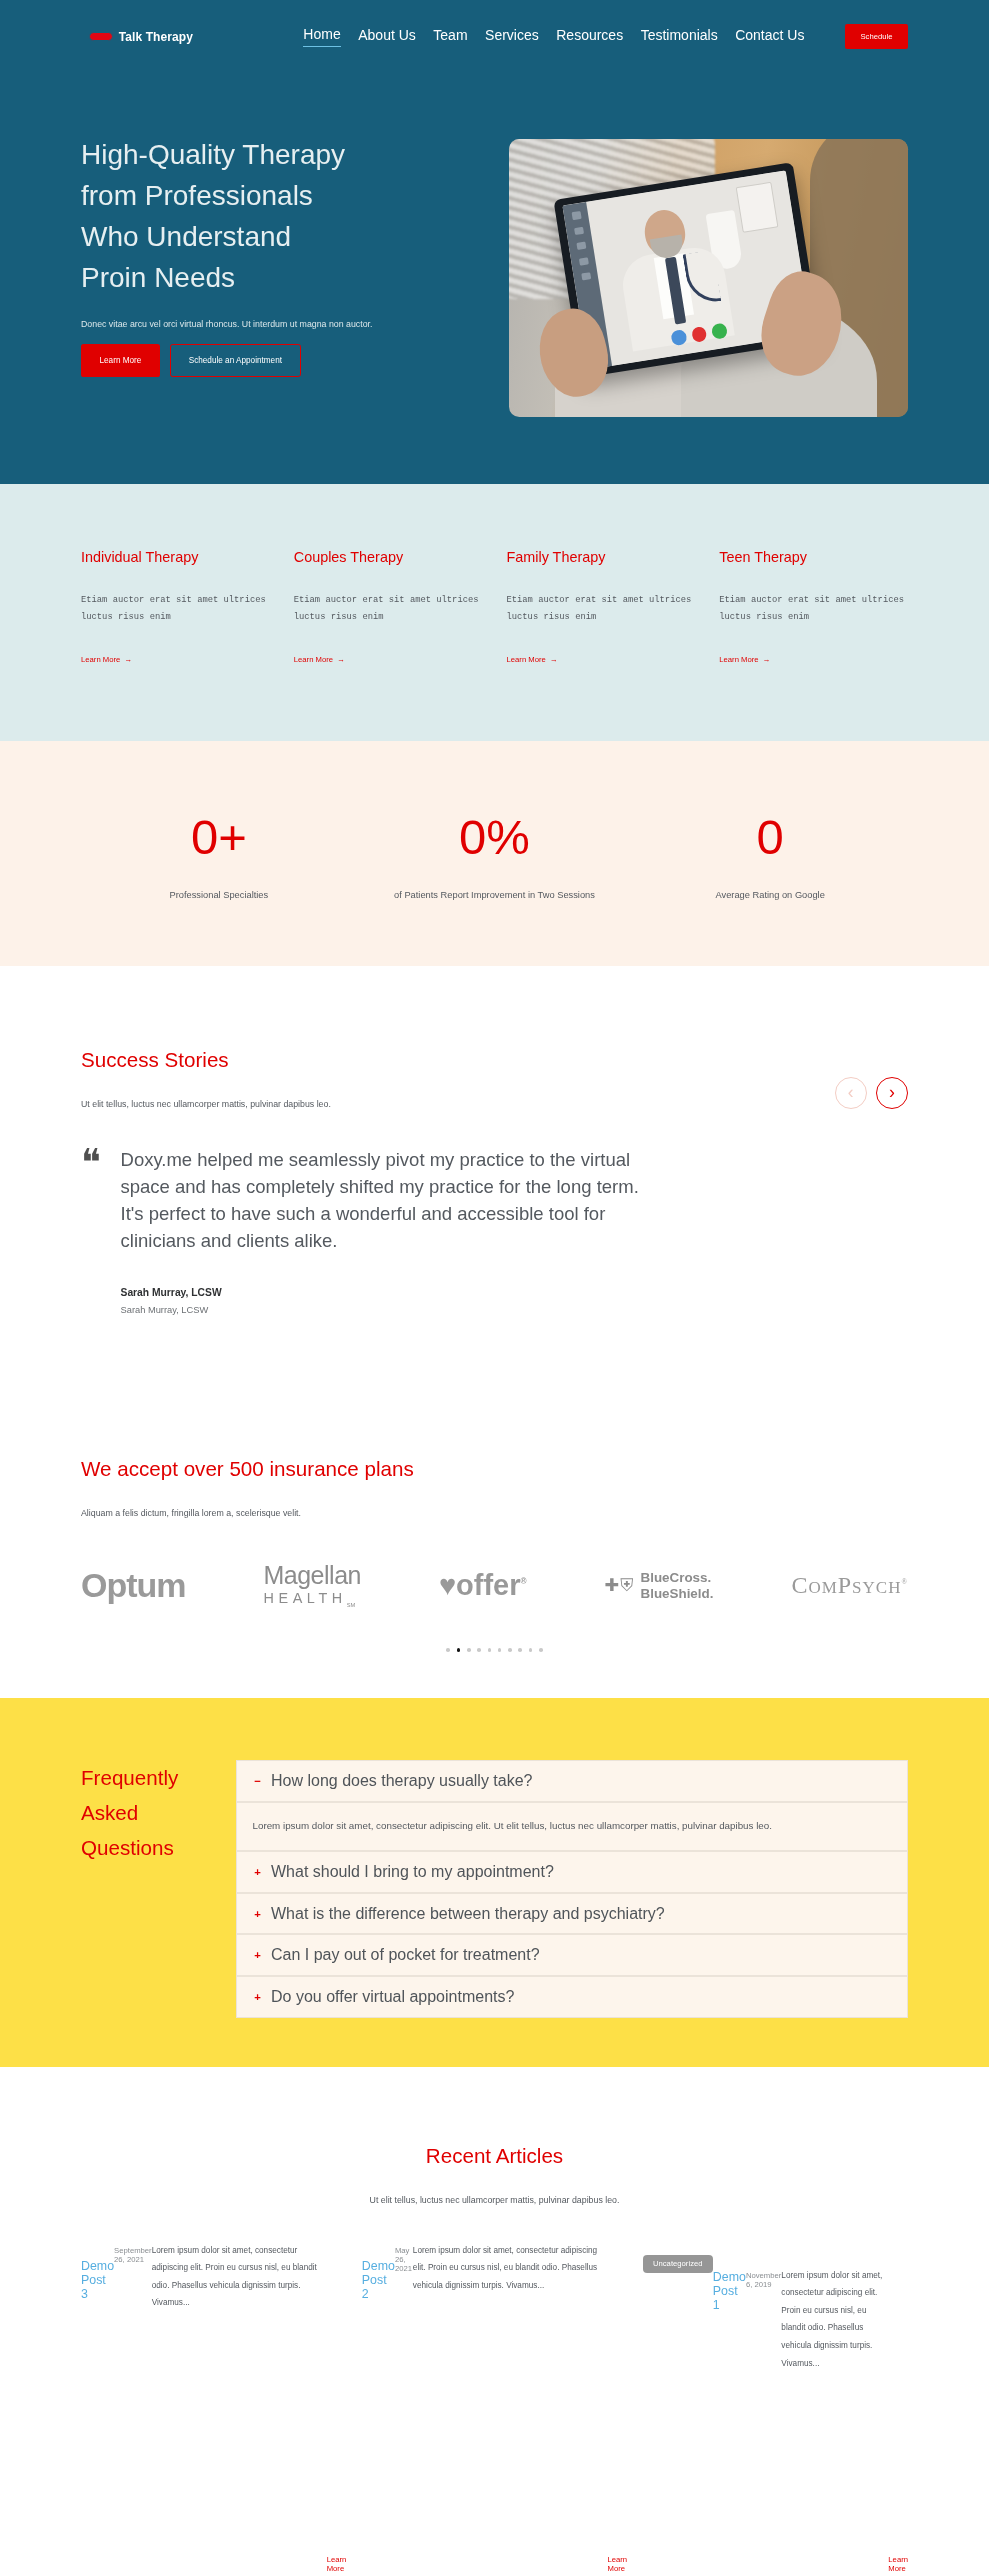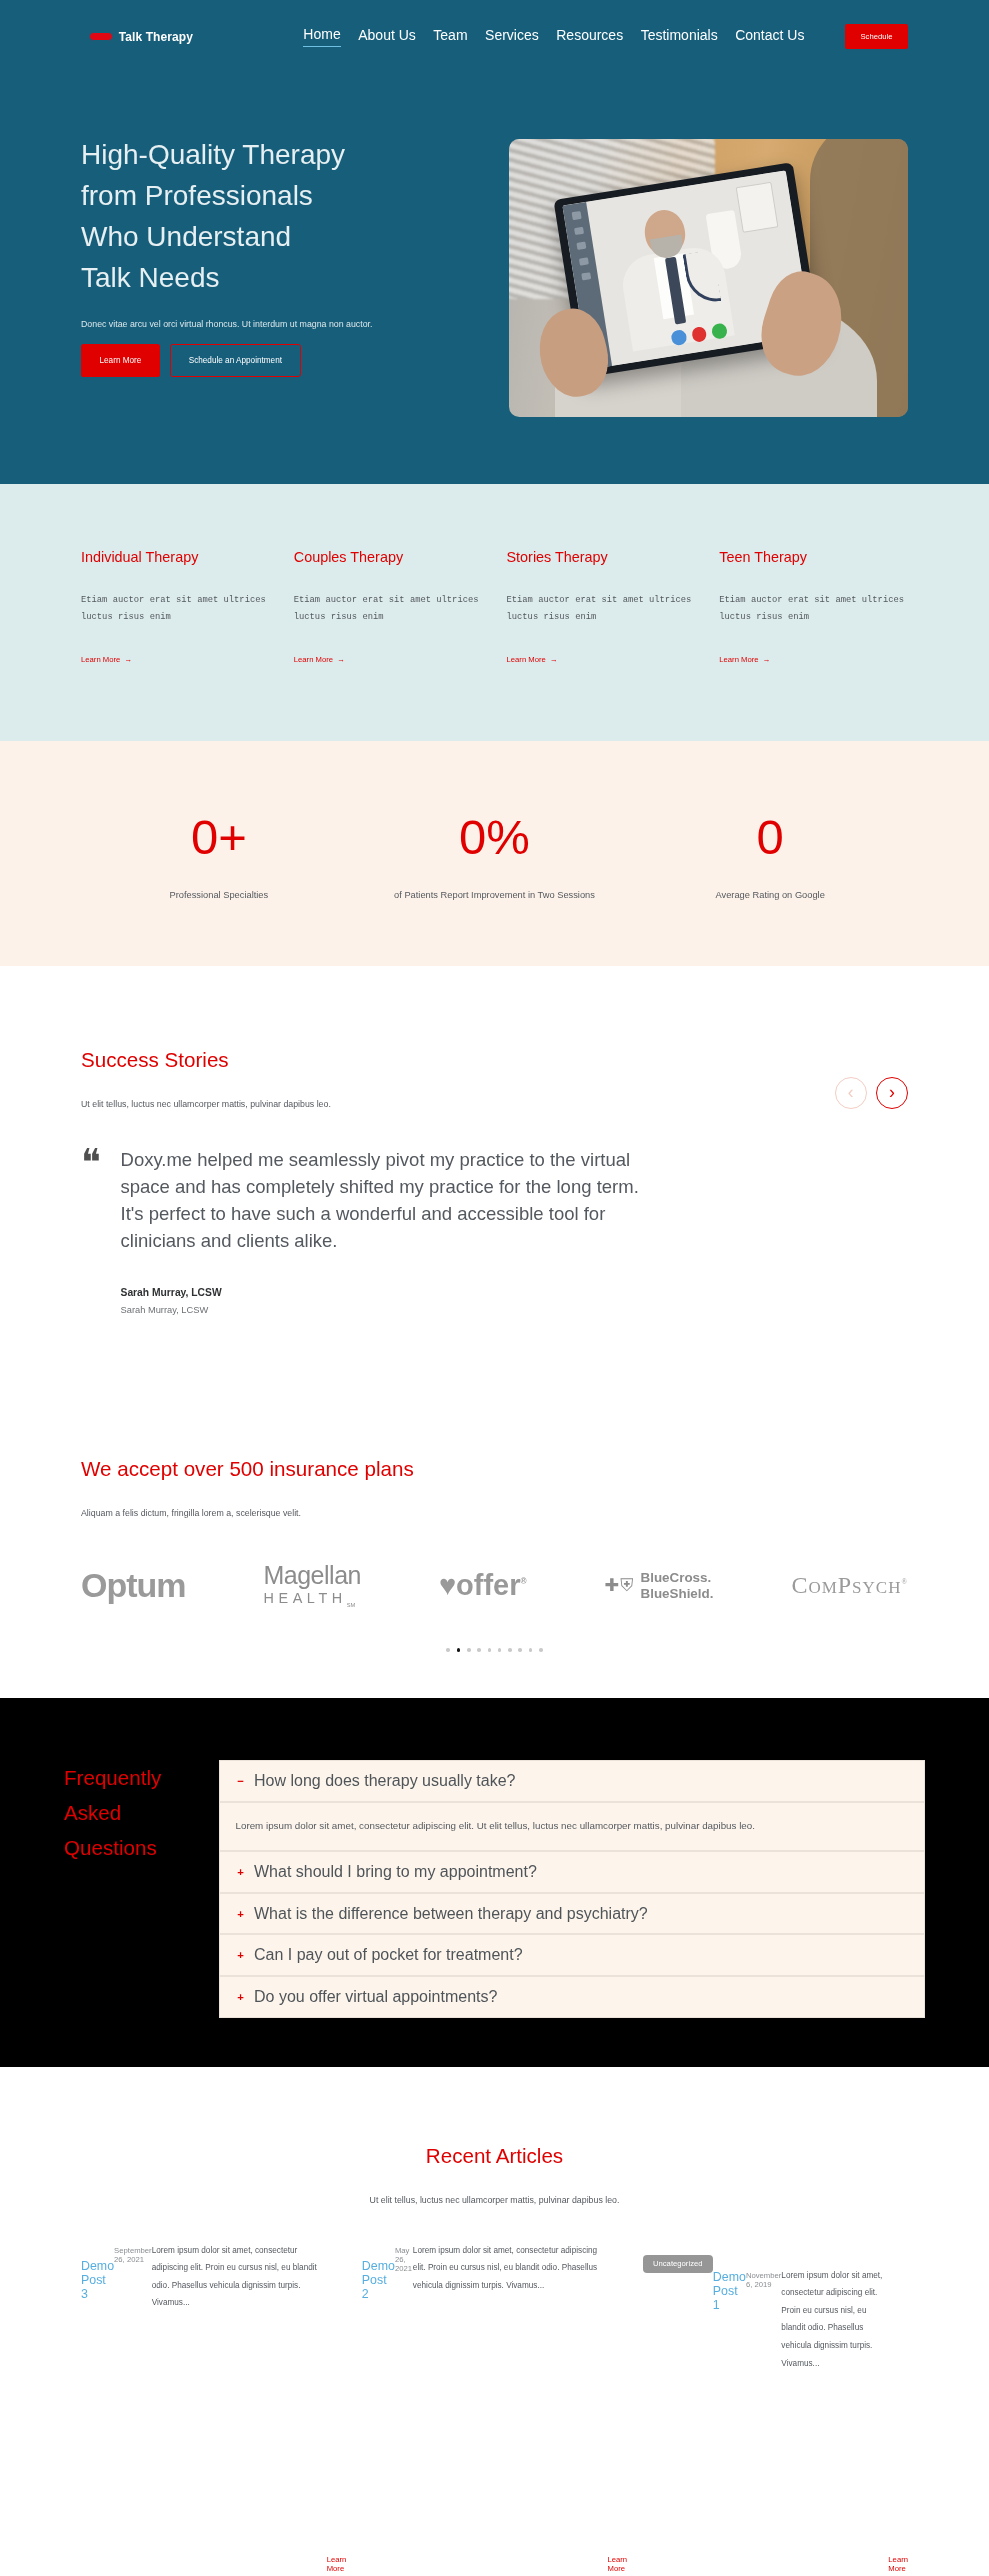--- a/index.html
+++ b/index.html
@@ -95,21 +95,21 @@
   .lg-bcbs { display:flex; align-items:center; gap:6.2px; color:#8c8c8c; }
   .lg-bcbs .glyphs { font-size:17.5px; letter-spacing:1px; }
   .lg-bcbs .txt div { font-size:13.4px; font-weight:700; line-height:1.15; }
   .lg-comp { font-family:"Liberation Serif", serif; font-variant:small-caps; font-size:24px; color:#9a9a9a; letter-spacing:1px; }
   .lg-comp sup { font-size:7.2px; }
   .dots { display:flex; justify-content:center; gap:6.7px; margin-top:40px; }
   .dot { width:3.6px; height:3.6px; border-radius:50%; background:#c9c9c9; border:none; padding:0; cursor:pointer; }
   .dot.active { background:#141414; }
 
   
-  .faq { background:#000000; padding:62px 64px 49px; display:flex; gap:29px; }
+  .faq { background:#fde047; padding:62px 81px 49px; display:flex; gap:29px; }
   .faq-left { width:126px; flex:0 0 auto; }
   .faq-title { color:#e00000; font-size:20.6px; font-weight:500; line-height:35px; }
   .faq-right { flex:1; }
   .acc-item { border:0.5px solid #ebe3d9; background:#fdf5ec; padding:10.8px 15.5px; display:flex; align-items:center; gap:8.2px; cursor:pointer; }
   .acc-icon { color:#e00000; font-size:11.3px; font-weight:700; width:10.3px; text-align:center; flex:0 0 auto; }
   .acc-q { color:#4f5459; font-size:16px; }
   .acc-answer { border:0.5px solid #ebe3d9; background:#fdf5ec; padding:15.5px; color:#54595f; font-size:9.8px; line-height:1.7; }
 
   
   .articles { padding:77px 81px 20.6px; text-align:center; }
@@ -168,21 +168,21 @@
     <a href="#">Contact Us</a>
     <button class="btn hdr-btn">Schedule</button>
   </nav>
 </header>
 
 <section class="hero">
   <div class="hero-left">
     <h1 class="hero-title"><span>High-Quality Therapy</span><br>
       <span>from Professionals</span><br>
       <span>Who Understand</span><br>
-      <span>Talk Needs</span></h1>
+      <span>Proin Needs</span></h1>
     <p class="hero-sub">Donec vitae arcu vel orci virtual rhoncus. Ut interdum ut magna non auctor.</p>
     <div class="hero-btns">
       <button class="btn btn-primary">Learn More</button>
       <button class="btn-outline">Schedule an Appointment</button>
     </div>
   </div>
   <div class="hero-img">
     <div class="blanket"></div>
     <div class="shoulder"></div>
     <div class="jeans"></div>
@@ -223,21 +223,21 @@
     <h3>Individual Therapy</h3>
     <p>Etiam auctor erat sit amet ultrices luctus risus enim</p>
     <a href="#"><span>Learn More</span><span class="arr">→</span></a>
   </div>
   <div class="svc">
     <h3>Couples Therapy</h3>
     <p>Etiam auctor erat sit amet ultrices luctus risus enim</p>
     <a href="#"><span>Learn More</span><span class="arr">→</span></a>
   </div>
   <div class="svc">
-    <h3>Stories Therapy</h3>
+    <h3>Family Therapy</h3>
     <p>Etiam auctor erat sit amet ultrices luctus risus enim</p>
     <a href="#"><span>Learn More</span><span class="arr">→</span></a>
   </div>
   <div class="svc">
     <h3>Teen Therapy</h3>
     <p>Etiam auctor erat sit amet ultrices luctus risus enim</p>
     <a href="#"><span>Learn More</span><span class="arr">→</span></a>
   </div>
 </section>
 

